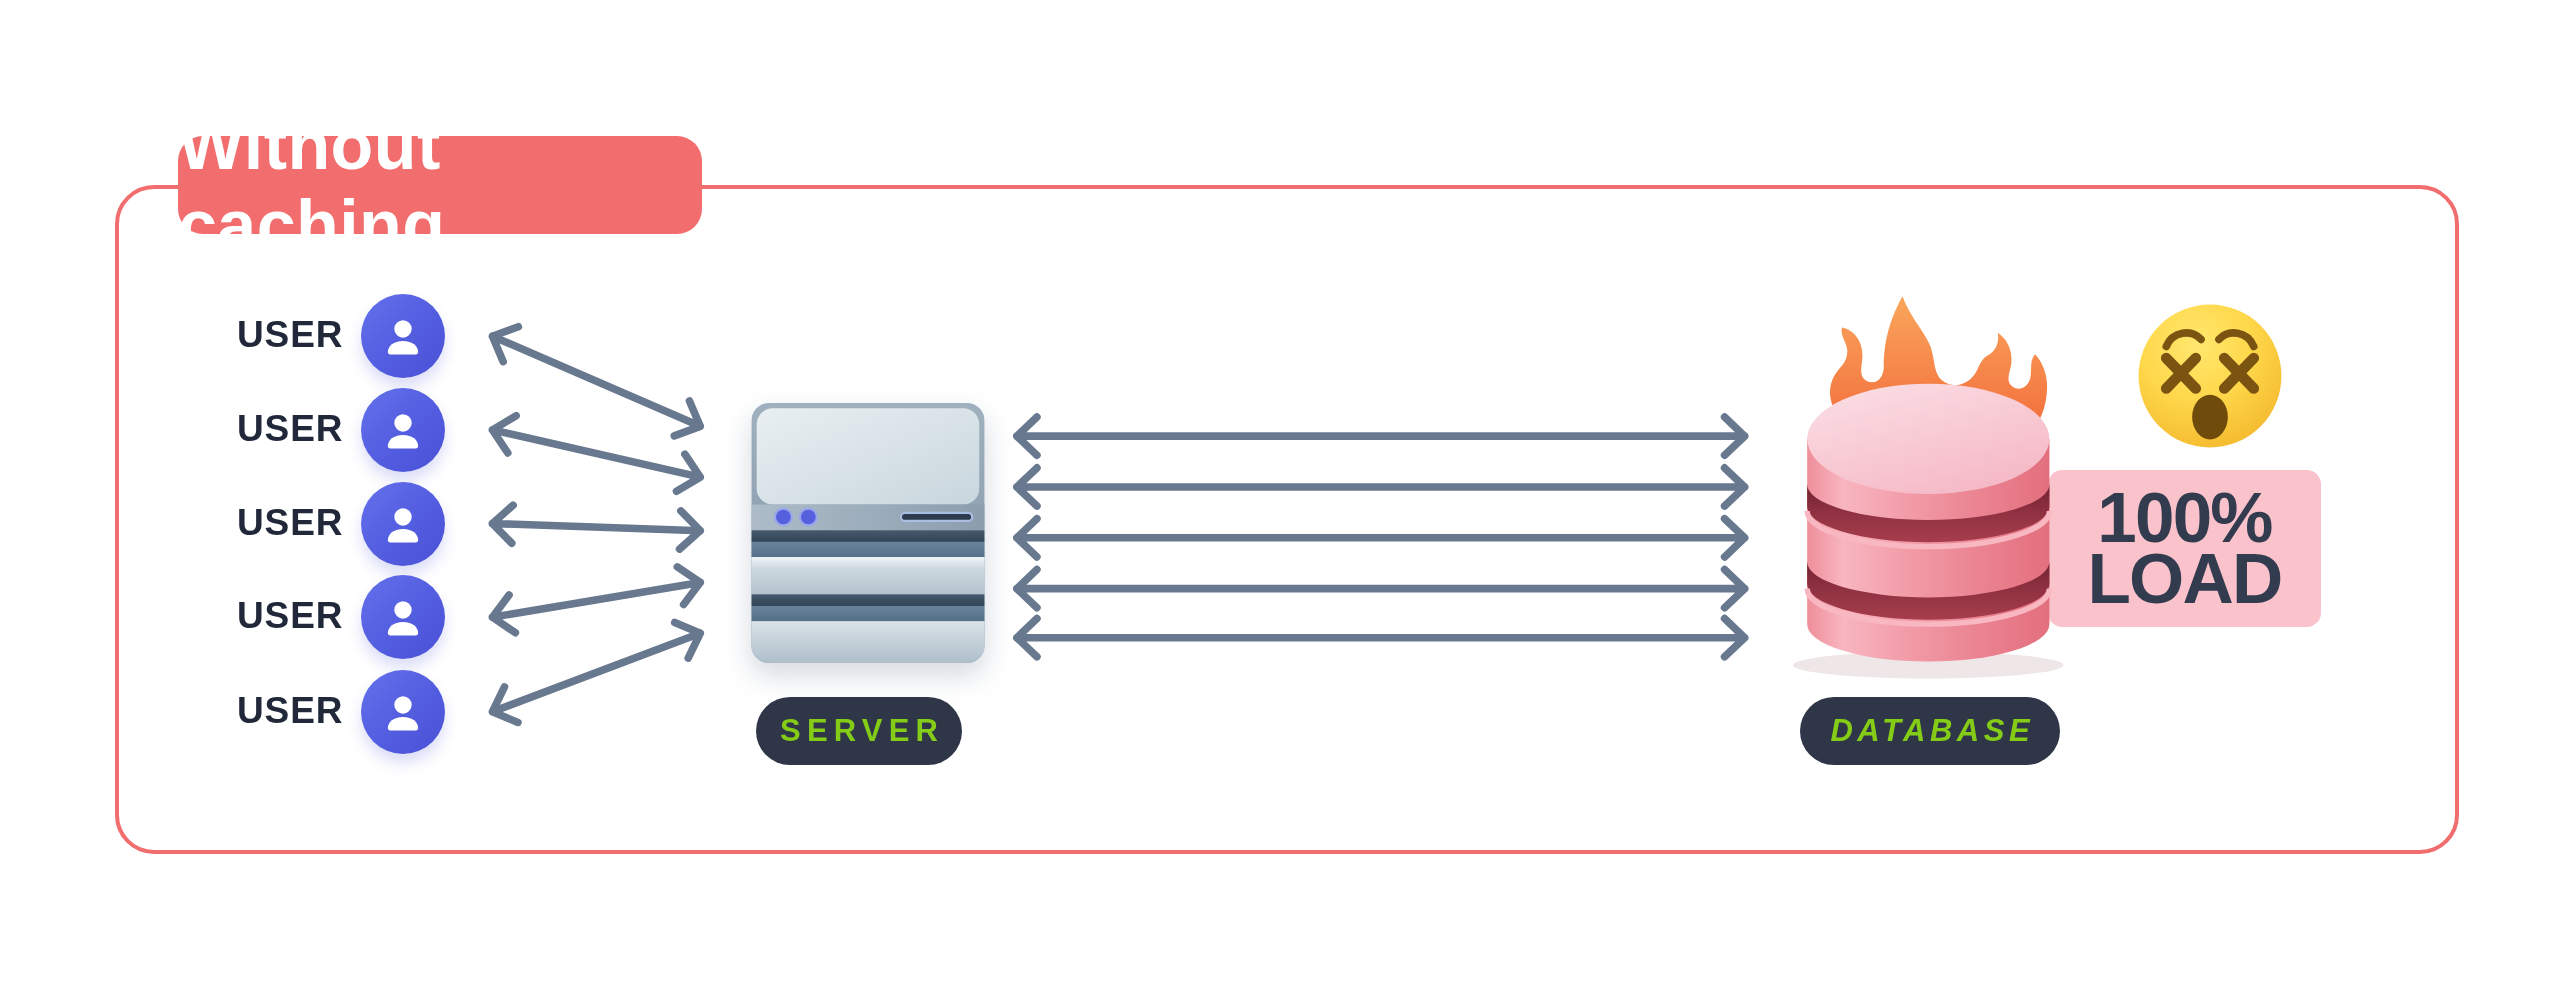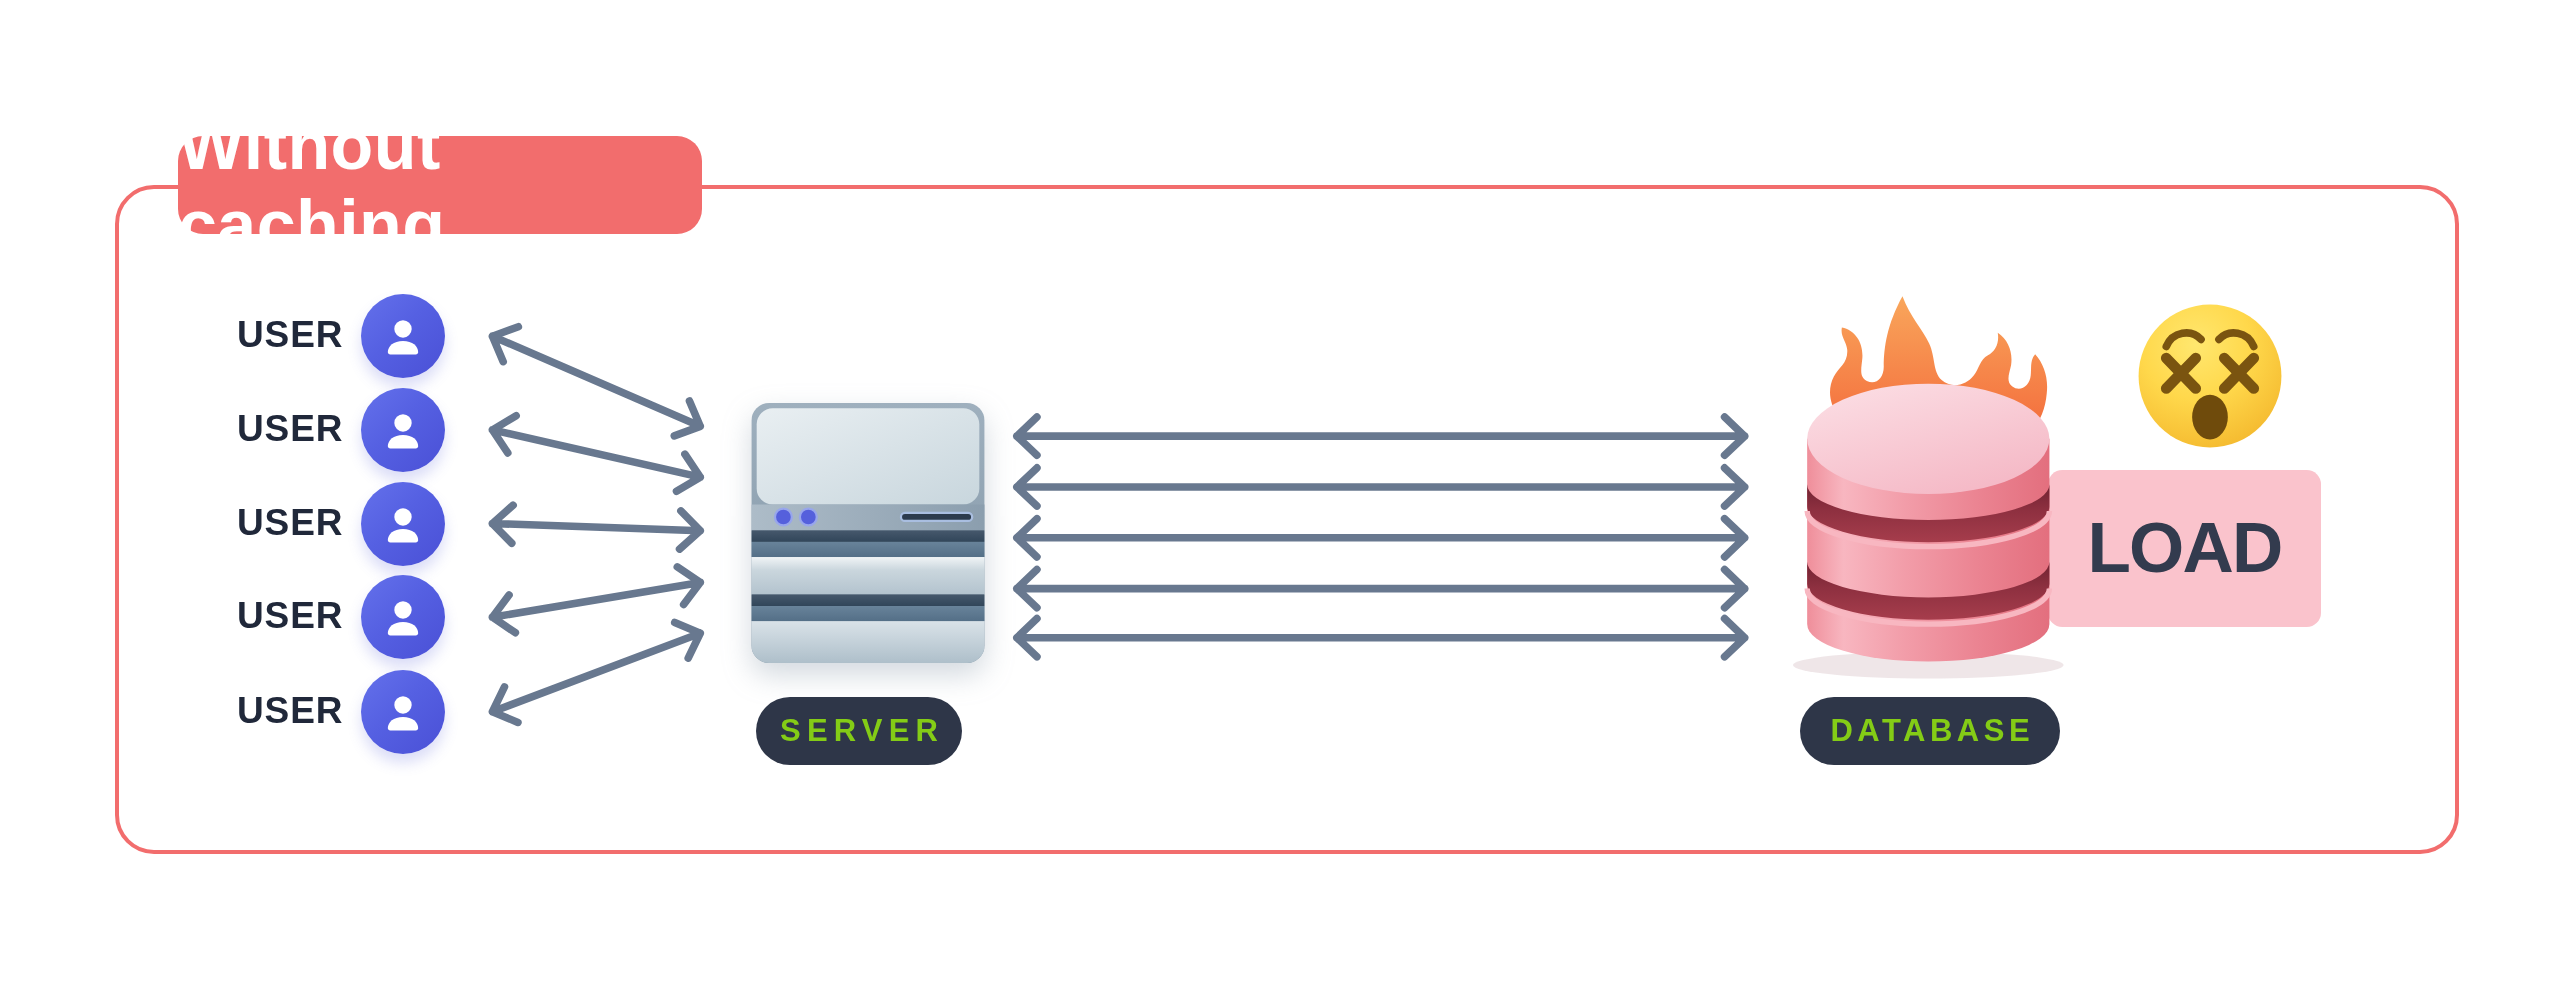--- a/index.html
+++ b/index.html
@@ -27,21 +27,21 @@
 
   .icon-svg{position:absolute;}
   #server-svg{left:751px;top:403px;filter:drop-shadow(0 12.5px 14.3px rgba(110,130,150,.30));}
   #db-svg{left:1784px;top:290px;}
 
   .pill{position:absolute;height:68px;background:#2E3648;border-radius:34px;
         display:flex;align-items:center;justify-content:center;}
   .pill span{color:#84cc16;font-weight:bold;font-size:31px;letter-spacing:6.2px;padding-left:6.2px;}
   #server-pill{left:756px;top:697px;width:206px;}
   #db-pill{left:1800px;top:697px;width:260px;}
-  #db-pill span{letter-spacing:4.5px;padding-left:4.5px;}
+  #db-pill span{letter-spacing:4.5px;padding-left:4.5px;font-style:italic;}
 
   .load-badge{position:absolute;left:2048px;top:470px;width:273px;height:157px;
               background:#FAC3CC;border-radius:14.3px;display:flex;flex-direction:column;
               align-items:center;justify-content:center;}
   .load-badge span{color:#333B4E;font-weight:bold;font-size:71px;line-height:.85;letter-spacing:-1.8px;}
 
   #emoji-svg{left:2135px;top:301px;}
 </style>
 </head>
 <body>
@@ -162,20 +162,21 @@
       <circle cx="64" cy="128" r="9.5" fill="#5560DC" stroke="#98A6EC" stroke-width="2.5"></circle>
       <rect x="168" y="123.5" width="80" height="9" rx="4.5" fill="#2C3B4D" stroke="#A9BEE0" stroke-width="2.5"></rect>
     </g>
   </svg>
 
   <div class="pill" id="server-pill">
     <span>SERVER</span>
   </div>
 
   <div class="load-badge">
+    <span>100%</span>
     <span>LOAD</span>
   </div>
 
   <svg id="db-svg" class="icon-svg" width="285" height="401" viewBox="0 0 320 450">
     <defs>
       <linearGradient id="gFire" x1="0" y1="0" x2="0" y2="1">
           <stop offset="0" stop-color="#F9A65B"></stop>
           <stop offset="1" stop-color="#F3683A"></stop>
         </linearGradient>
       <linearGradient id="gCylBody" x1="0" y1="0" x2="1" y2="0">

